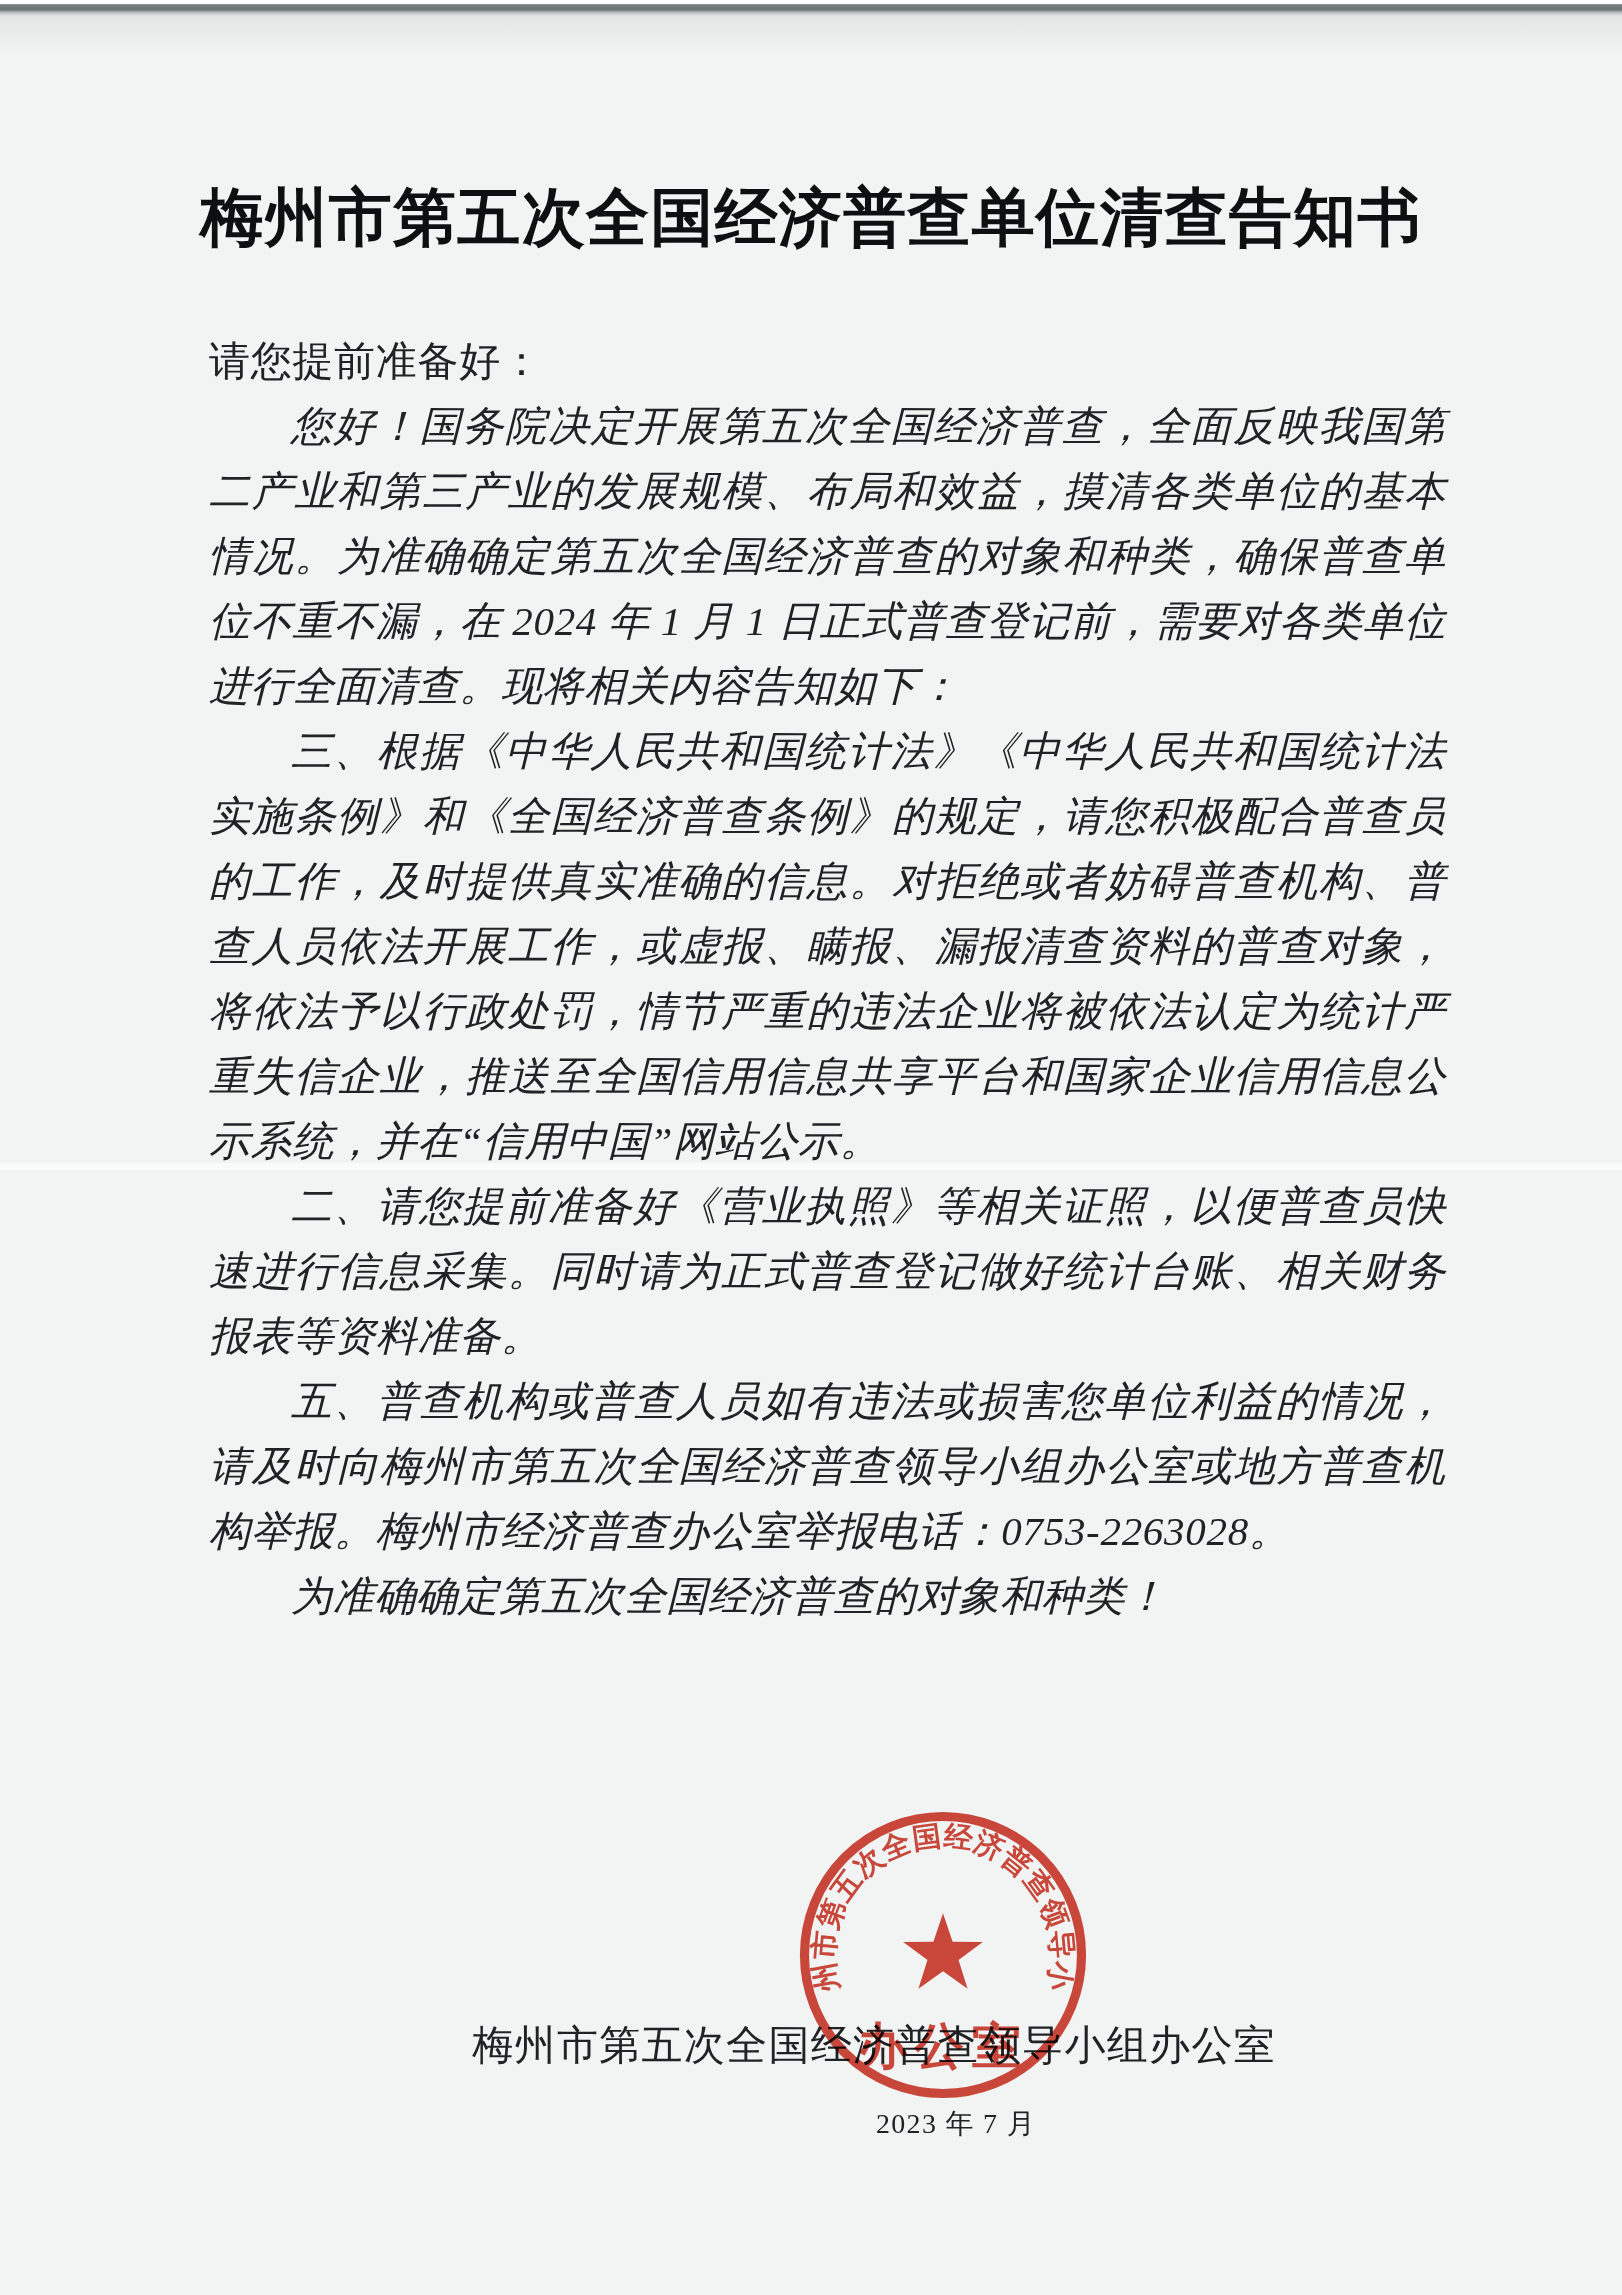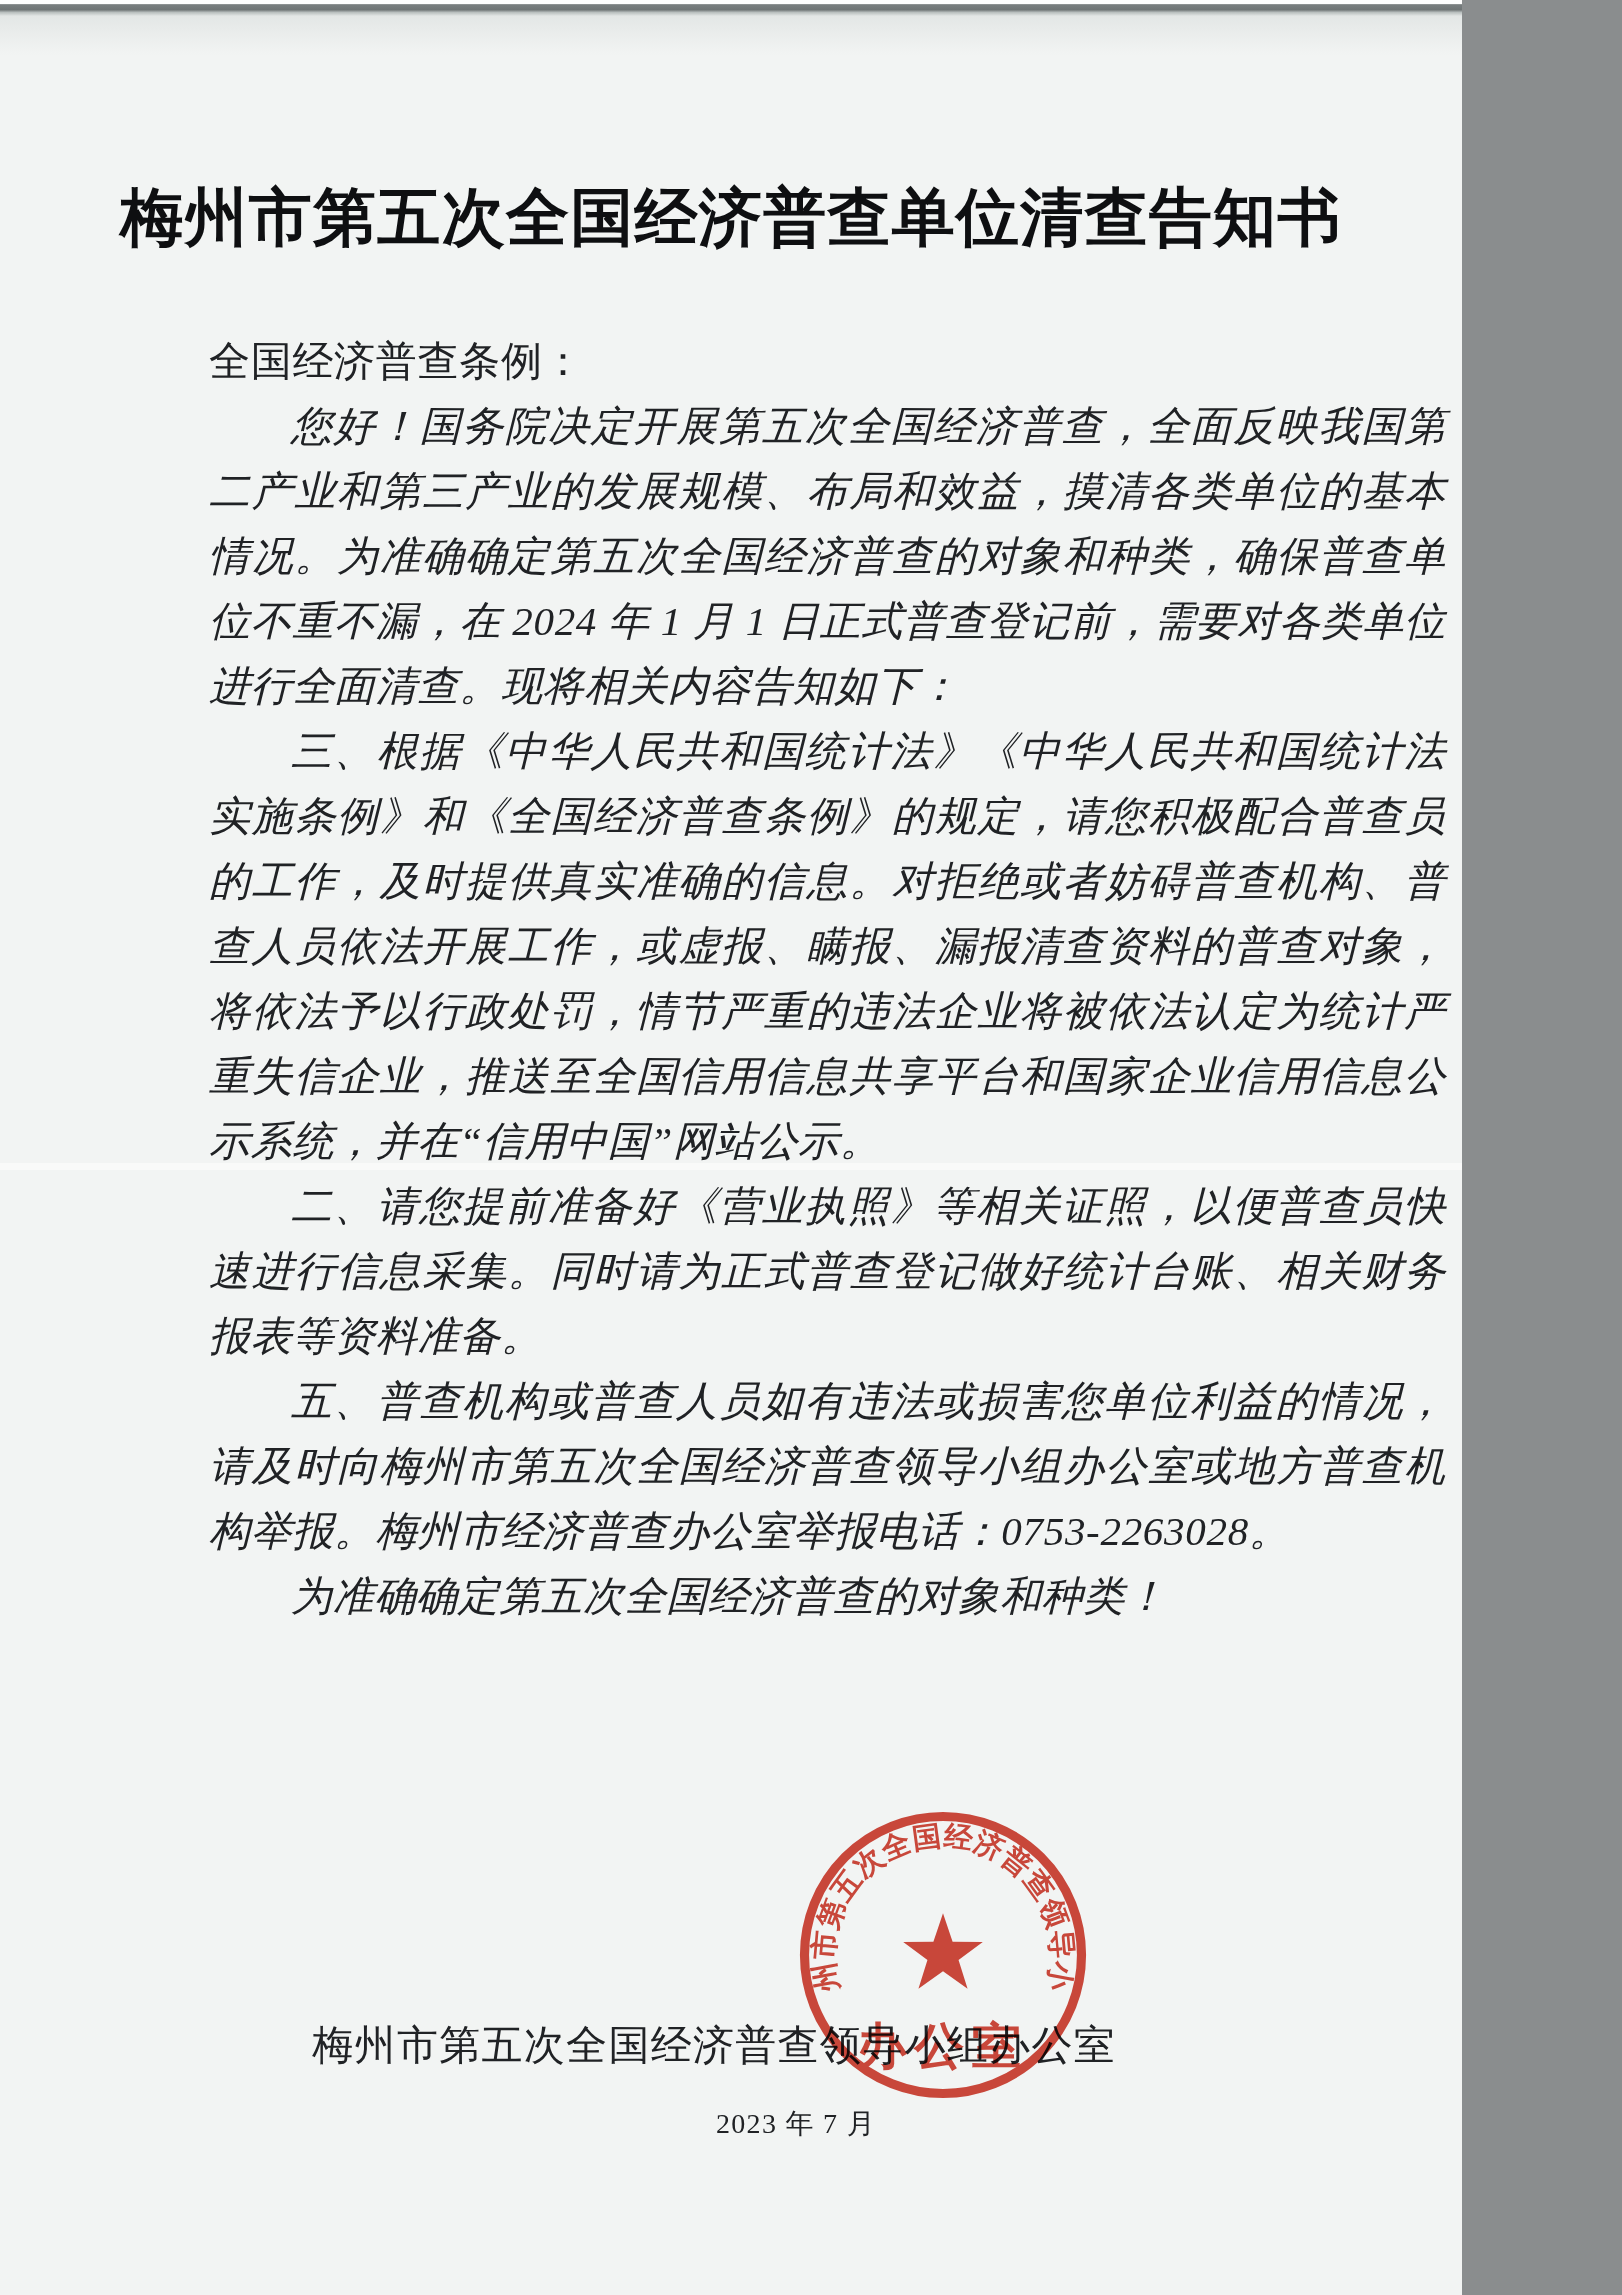--- a/index.html
+++ b/index.html
@@ -1,18 +1,18 @@
 <!DOCTYPE html>
 <html style="font-size:10.5px"><head>
 <meta charset="utf-8">
 <style>
   html,body{margin:0;padding:0;background:#8a8d8e;}
   .page{
     position:relative;
-    width:1462px;height:2295px;
+    width:1622px;height:2295px;
     background:#f2f4f3;
     overflow:hidden;
     font-family:"Liberation Serif","DejaVu Serif",serif;
     color:#202225;
   }
   
   .scan-top{
     position:absolute;top:0;left:0;right:0;height:15.7px;
     background:linear-gradient(180deg,#fdfdfd 0px,#fdfdfd 3.9px,#787e7f 4.6px,#6e7475 9.8px,#b9bfbe 12.4px,#dfe3e2 15.7px);
   }
@@ -77,21 +77,21 @@
 
 <div class="page">
 
   <div class="scan-top"></div>
   <div class="scan-band"></div>
   <div class="scan-streak"></div>
 
   <div class="title">梅州市第五次全国经济普查单位清查告知书</div>
 
   <div class="body-text">
-    <p>全国经济普查条例：</p>
+    <p>请您提前准备好：</p>
     <p class="indent">您好！国务院决定开展第五次全国经济普查，全面反映我国第二产业和第三产业的发展规模、布局和效益，摸清各类单位的基本情况。为准确确定第五次全国经济普查的对象和种类，确保普查单位不重不漏，在 2024 年 1 月 1 日正式普查登记前，需要对各类单位进行全面清查。现将相关内容告知如下：</p>
     <p class="indent">三、根据《中华人民共和国统计法》《中华人民共和国统计法实施条例》和《全国经济普查条例》的规定，请您积极配合普查员的工作，及时提供真实准确的信息。对拒绝或者妨碍普查机构、普查人员依法开展工作，或虚报、瞒报、漏报清查资料的普查对象，将依法予以行政处罚，情节严重的违法企业将被依法认定为统计严重失信企业，推送至全国信用信息共享平台和国家企业信用信息公示系统，并在“信用中国”网站公示。</p>
     <p class="indent">二、请您提前准备好《营业执照》等相关证照，以便普查员快速进行信息采集。同时请为正式普查登记做好统计台账、相关财务报表等资料准备。</p>
     <p class="indent">五、普查机构或普查人员如有违法或损害您单位利益的情况，请及时向梅州市第五次全国经济普查领导小组办公室或地方普查机构举报。梅州市经济普查办公室举报电话：0753-2263028。</p>
     <p class="indent">为准确确定第五次全国经济普查的对象和种类！</p>
   </div>
 
   <div class="signature">梅州市第五次全国经济普查领导小组办公室</div>
 
   <div class="date">2023 年 7 月</div>

